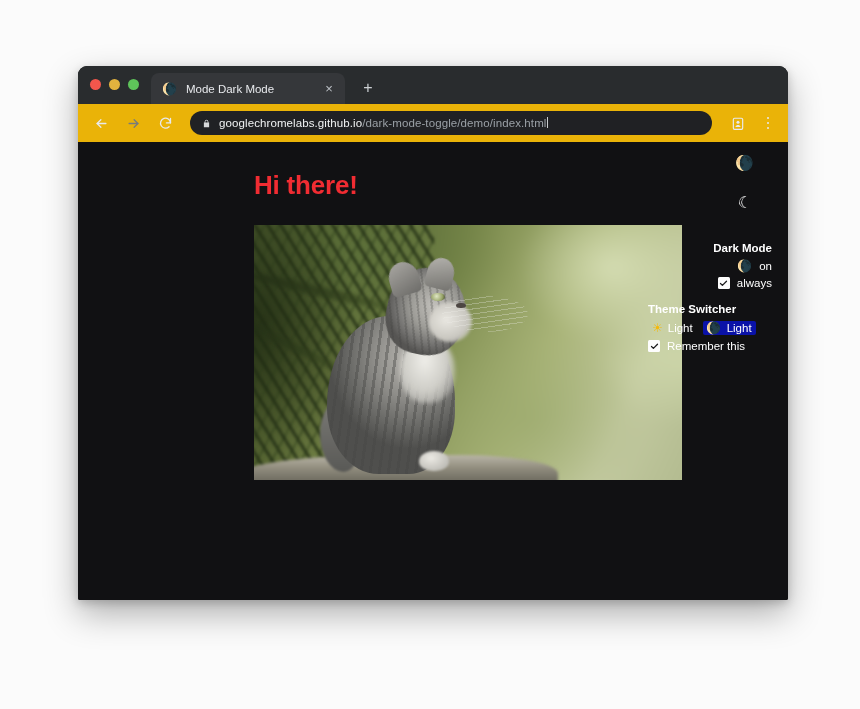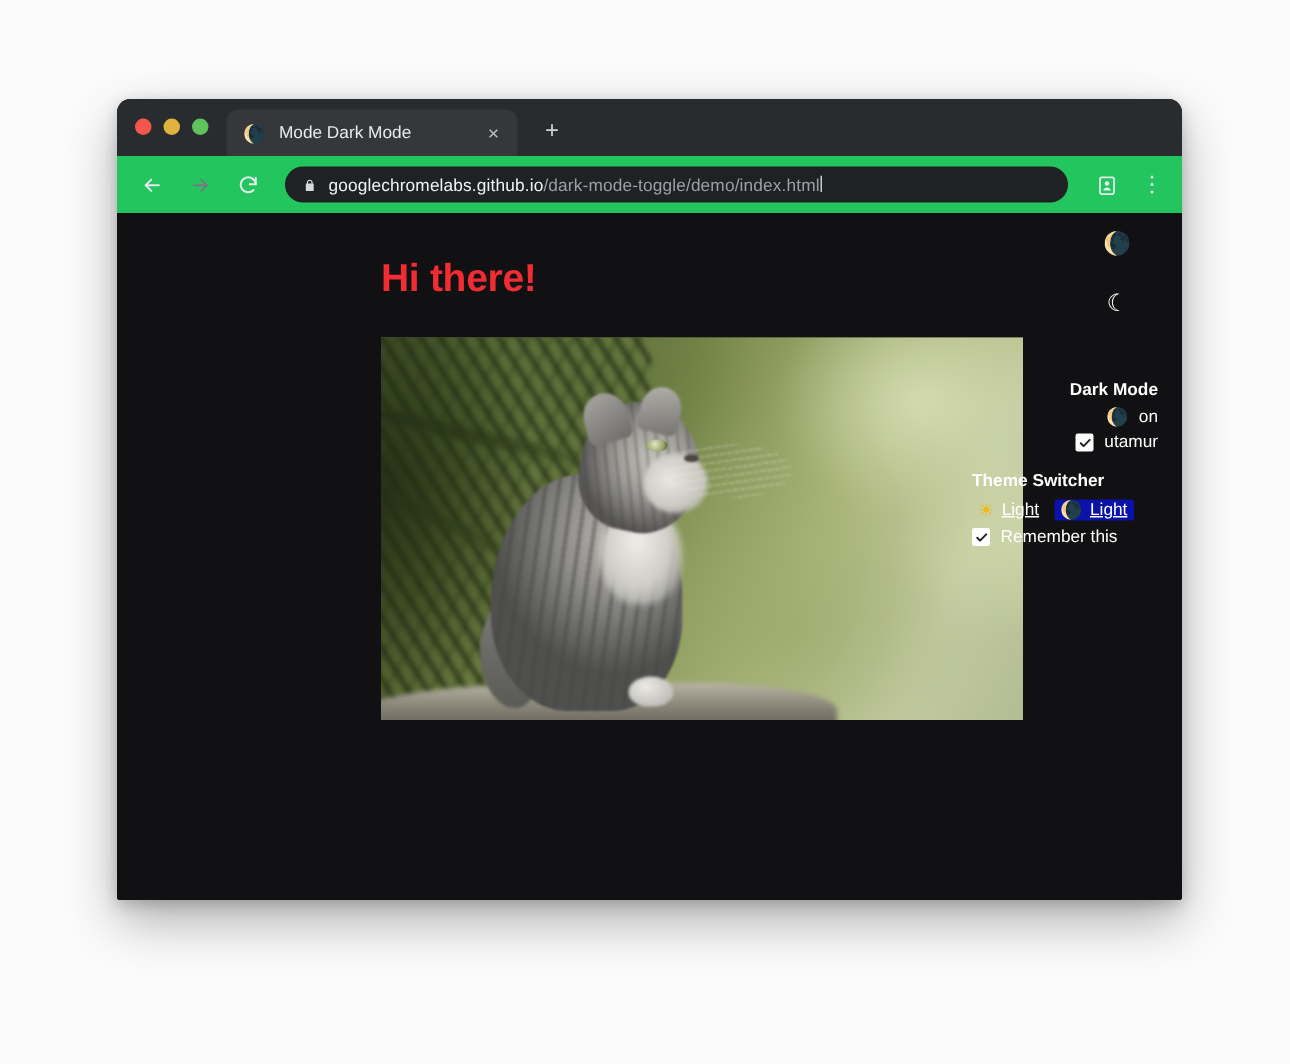--- a/index.html
+++ b/index.html
@@ -65,21 +65,21 @@
   }
   .new-tab {
     color: #cdd1d4; font-size: 16px; line-height: 1;
     margin: 0 0 8px 14px;
     width: 18px; text-align: center;
   }
 
   
   .toolbar {
     height: 38px;
-    background: #22c55e;
+    background: #eab308;
     display: flex; align-items: center;
     padding: 0 10px 0 12px;
     gap: 10px;
   }
   .nav-btn {
     width: 22px; height: 22px;
     display: flex; align-items: center; justify-content: center;
     color: #e8eaed;
   }
   .nav-btn.disabled { color: #777b7e; }
@@ -285,21 +285,21 @@
     margin-top: 26px;
     font-size: 13.2px;
     line-height: 1.72;
     color: #e9e9ea;
     width: 424px;
   }
 
   
   .panel {
     position: absolute;
-    right: 16px; top: 112px;
+    right: 16px; top: 100px;
     width: 124px;
     color: #ffffff;
     font-size: 11.5px;
   }
   .panel-group { margin-bottom: 14px; }
   .panel-title {
     font-weight: bold;
     font-size: 11.5px;
     margin-bottom: 6px;
     text-align: right;
@@ -328,21 +328,21 @@
     display: flex; align-items: center;
     gap: 6px;
     margin-bottom: 5px;
   }
   .opt {
     display: flex; align-items: center; gap: 5px;
     padding: 1px 4px;
     border-radius: 2px;
   }
   .opt.selected { background: #0a12a8; }
-  .opt .opt-label { font-size: 11.5px; text-decoration: underline; }
+  .opt .opt-label { font-size: 11.5px; }
 </style>
 </head>
 <body>
 
 <div class="browser-window">
 
   <div class="tab-strip">
     <div class="traffic-lights">
       <span class="dot red"></span>
       <span class="dot yellow"></span>
@@ -439,21 +439,21 @@
         <div class="panel-row">
           <span class="icon-glyph">🌘</span>
           <span class="row-label">on</span>
         </div>
         <div class="panel-row">
           <span class="checkbox">
             <svg width="9" height="9" viewBox="0 0 24 24" fill="none" stroke="#1d1d1f" stroke-width="3.4" stroke-linecap="round" stroke-linejoin="round">
                 <polyline points="20 6 9 17 4 12"></polyline>
               </svg>
           </span>
-          <span class="row-label">utamur</span>
+          <span class="row-label">always</span>
         </div>
       </div>
 
       <div class="panel-group">
         <div class="panel-title left">Theme Switcher</div>
         <div class="switcher-row">
           <span class="opt">
             <span class="icon-glyph" style="color:#f5b90a;">☀</span>
             <span class="opt-label">Light</span>
           </span>

